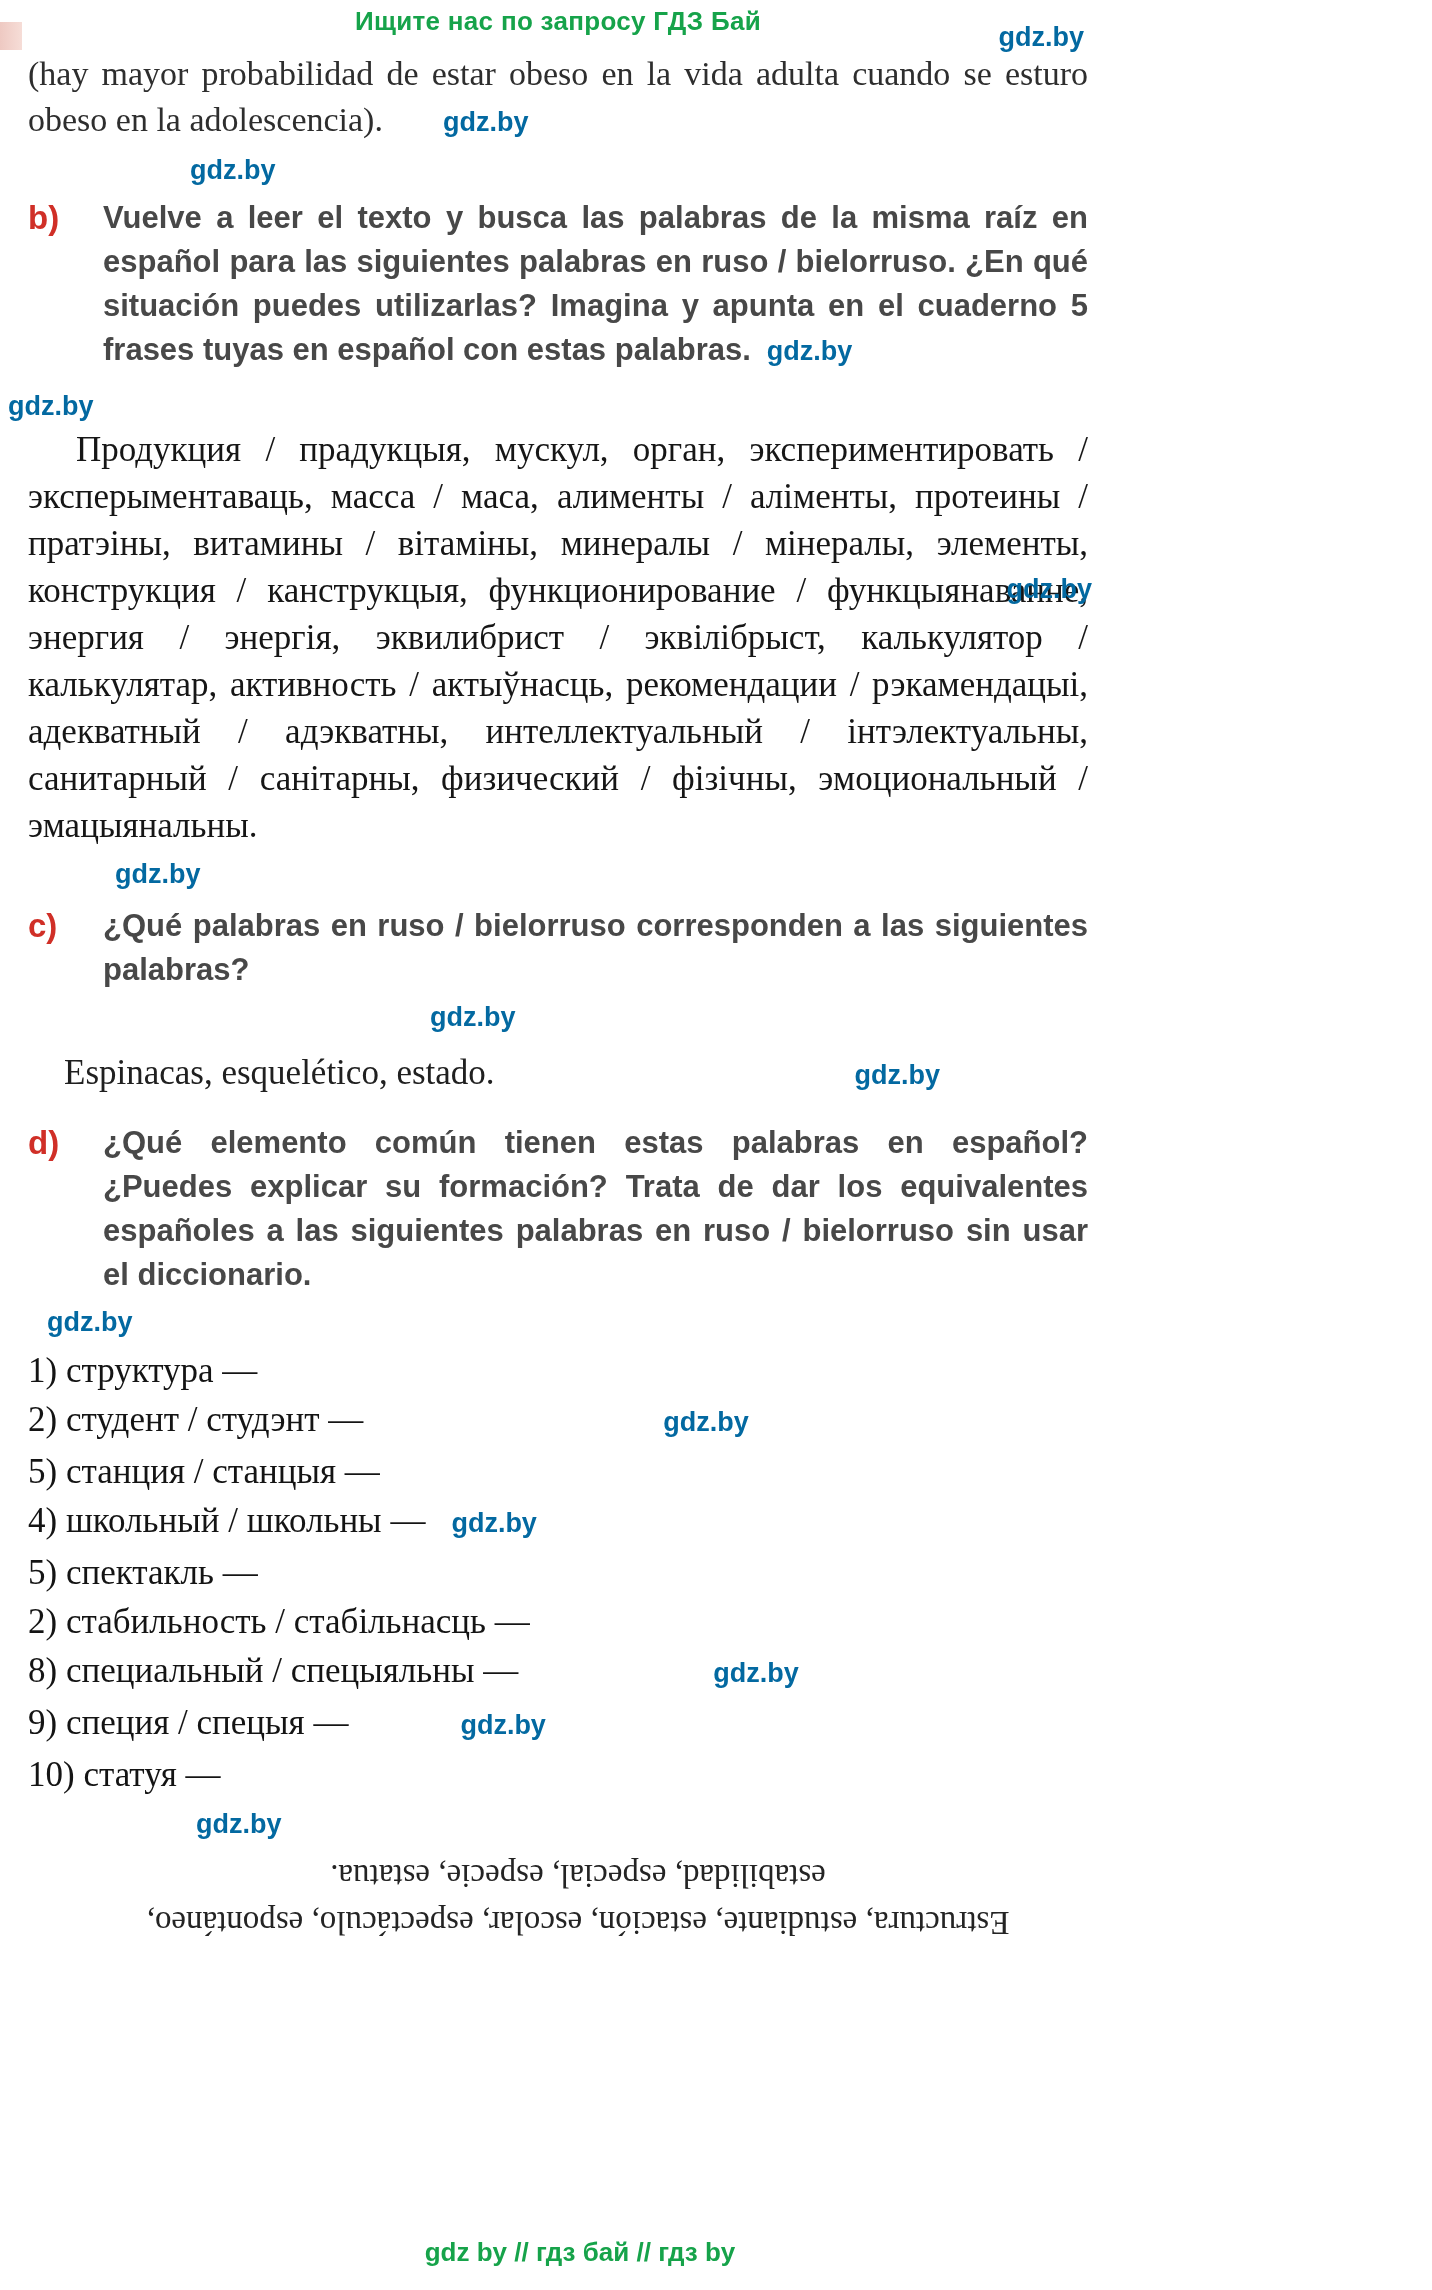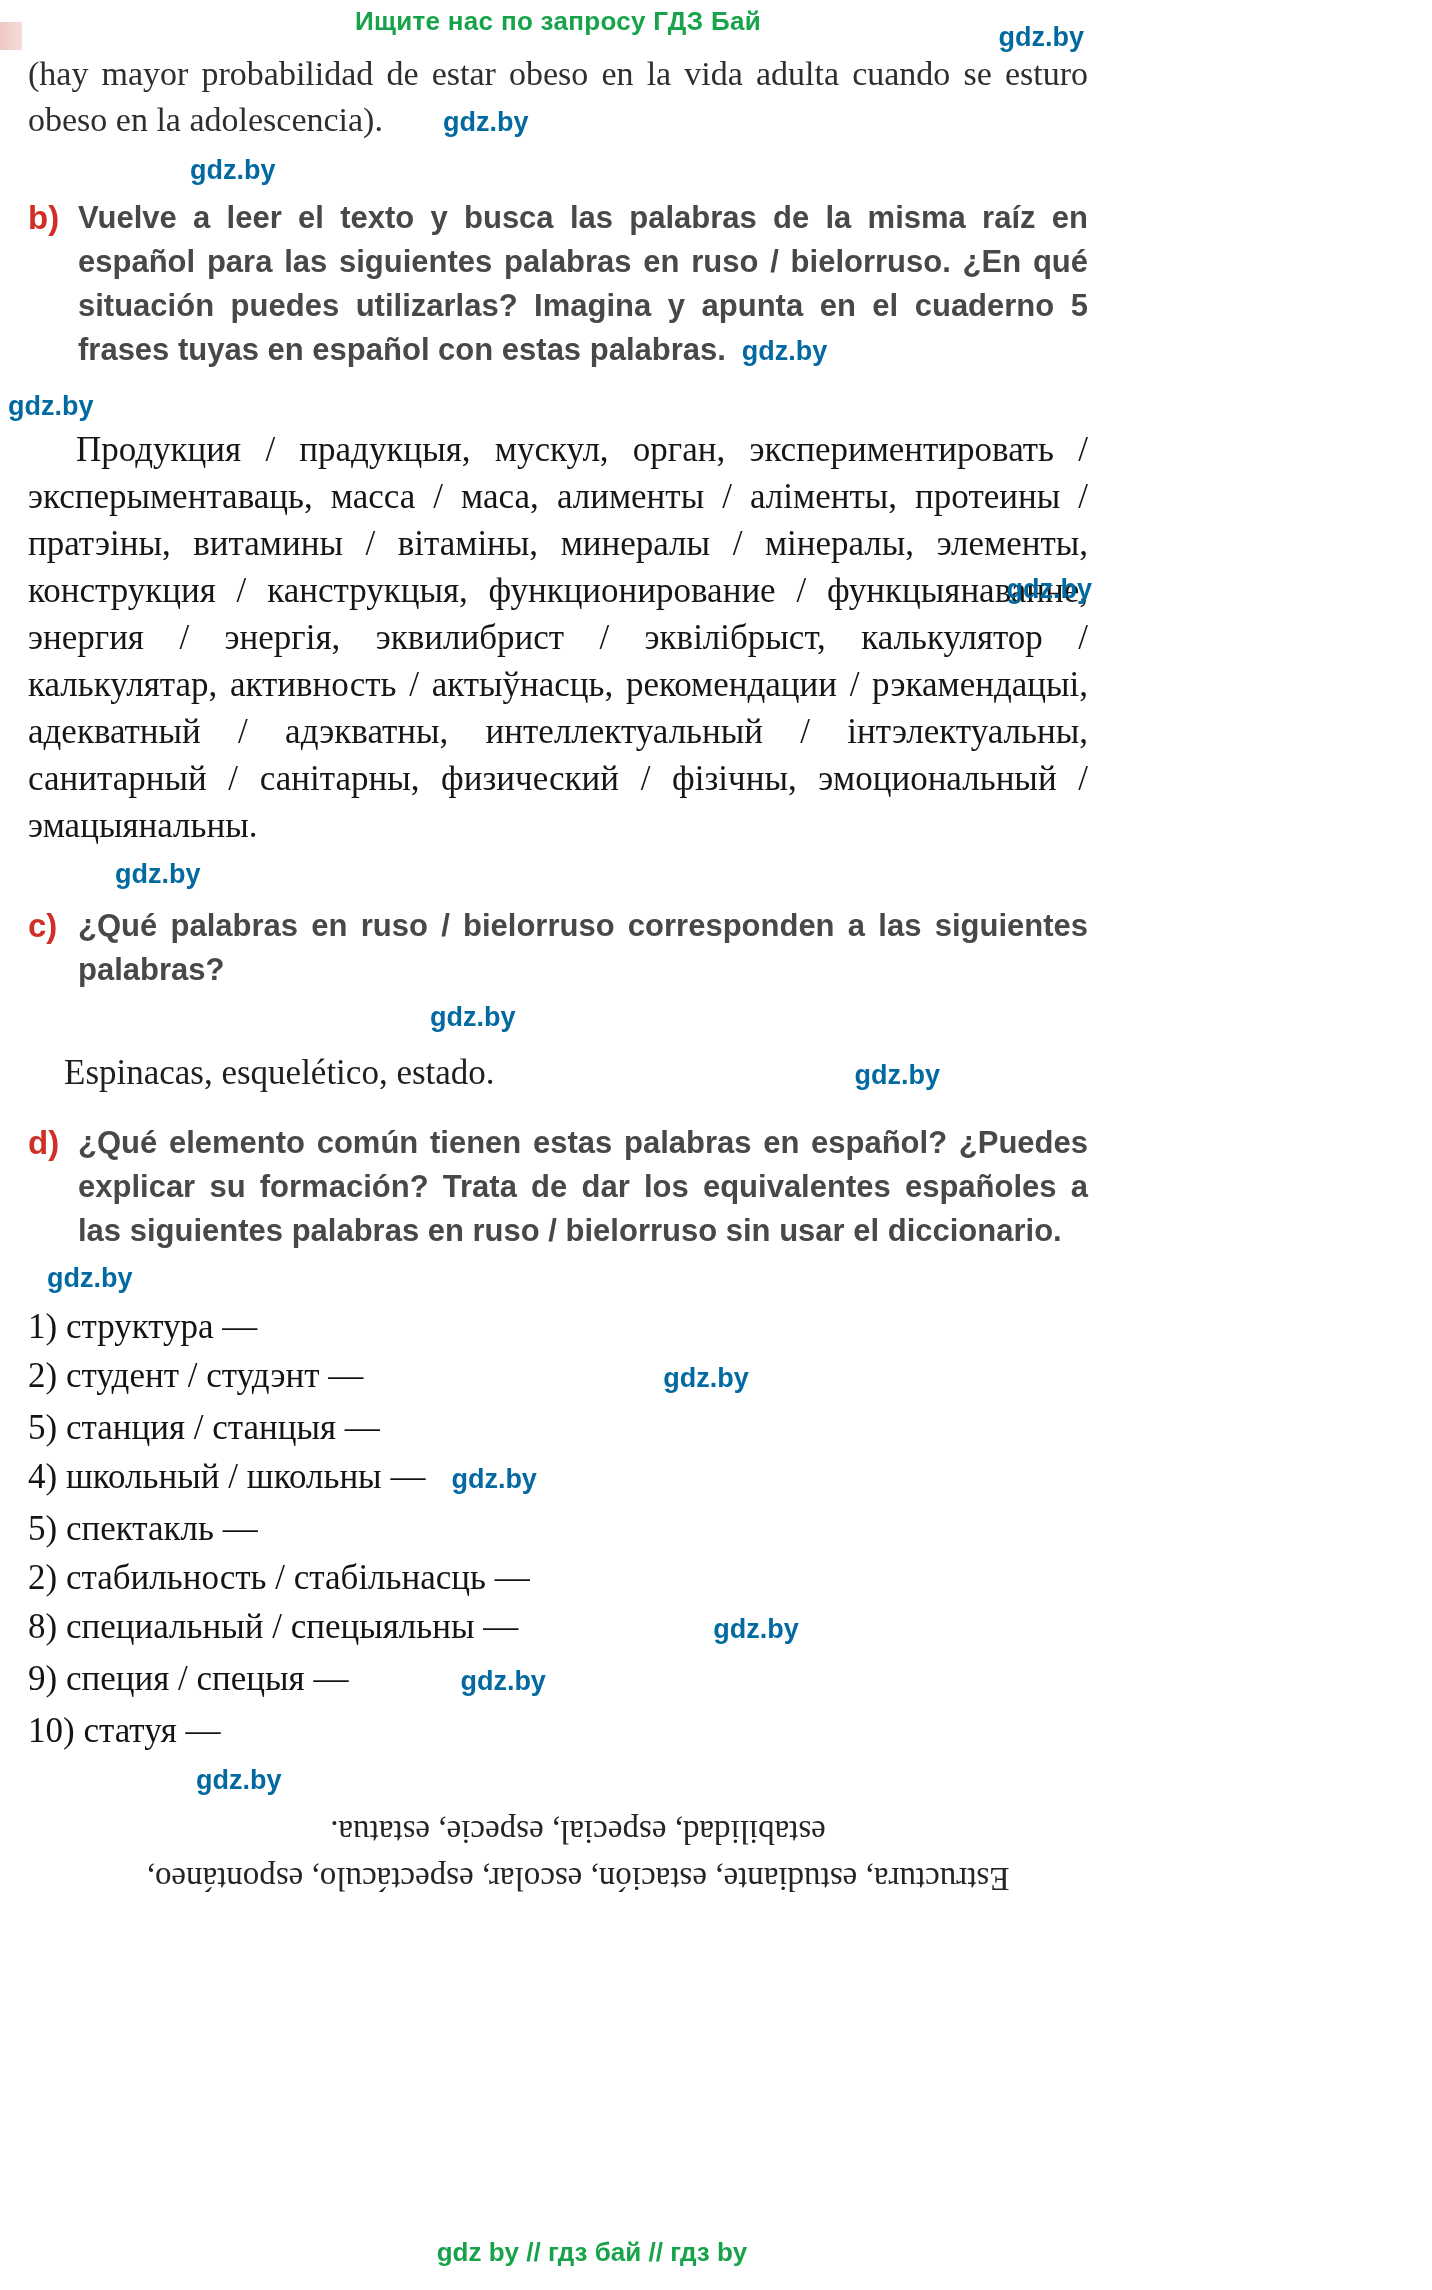--- a/index.html
+++ b/index.html
@@ -50,20 +50,21 @@
     font-weight: 700;
     font-size: 33px;
     line-height: 44px;
   }
   .instr {
     flex: 1;
     font-size: 31px; line-height: 44px;
     font-weight: 600;
     color: #484848;
     text-align: justify;
+    margin-left: 25px;
   }
   .instr .wm { margin-left: 16px; font-weight: 600; }
   .ex-b { margin-top: 10px; }
 
   .wm-left-edge { margin-top: 18px; margin-left: -20px; }
 
   .ruslist {
     position: relative;
     margin-top: 4px;
     font-family: "Liberation Serif", serif;
@@ -109,21 +110,21 @@
     width: 880px;
     transform: rotate(180deg);
     font-family: "Liberation Serif", serif;
     font-size: 33px; line-height: 47px;
     color: #242424;
     text-align: center;
   }
 
   .footer-note {
     position: absolute;
-    left: 12px; bottom: 22px;
+    left: 0; bottom: 22px;
     width: 100%;
     text-align: center;
     font-size: 26px;
     font-weight: 600;
   }
 
   .scan-artifact {
     position: absolute;
     left: 0; top: 22px;
     width: 22px; height: 28px;

